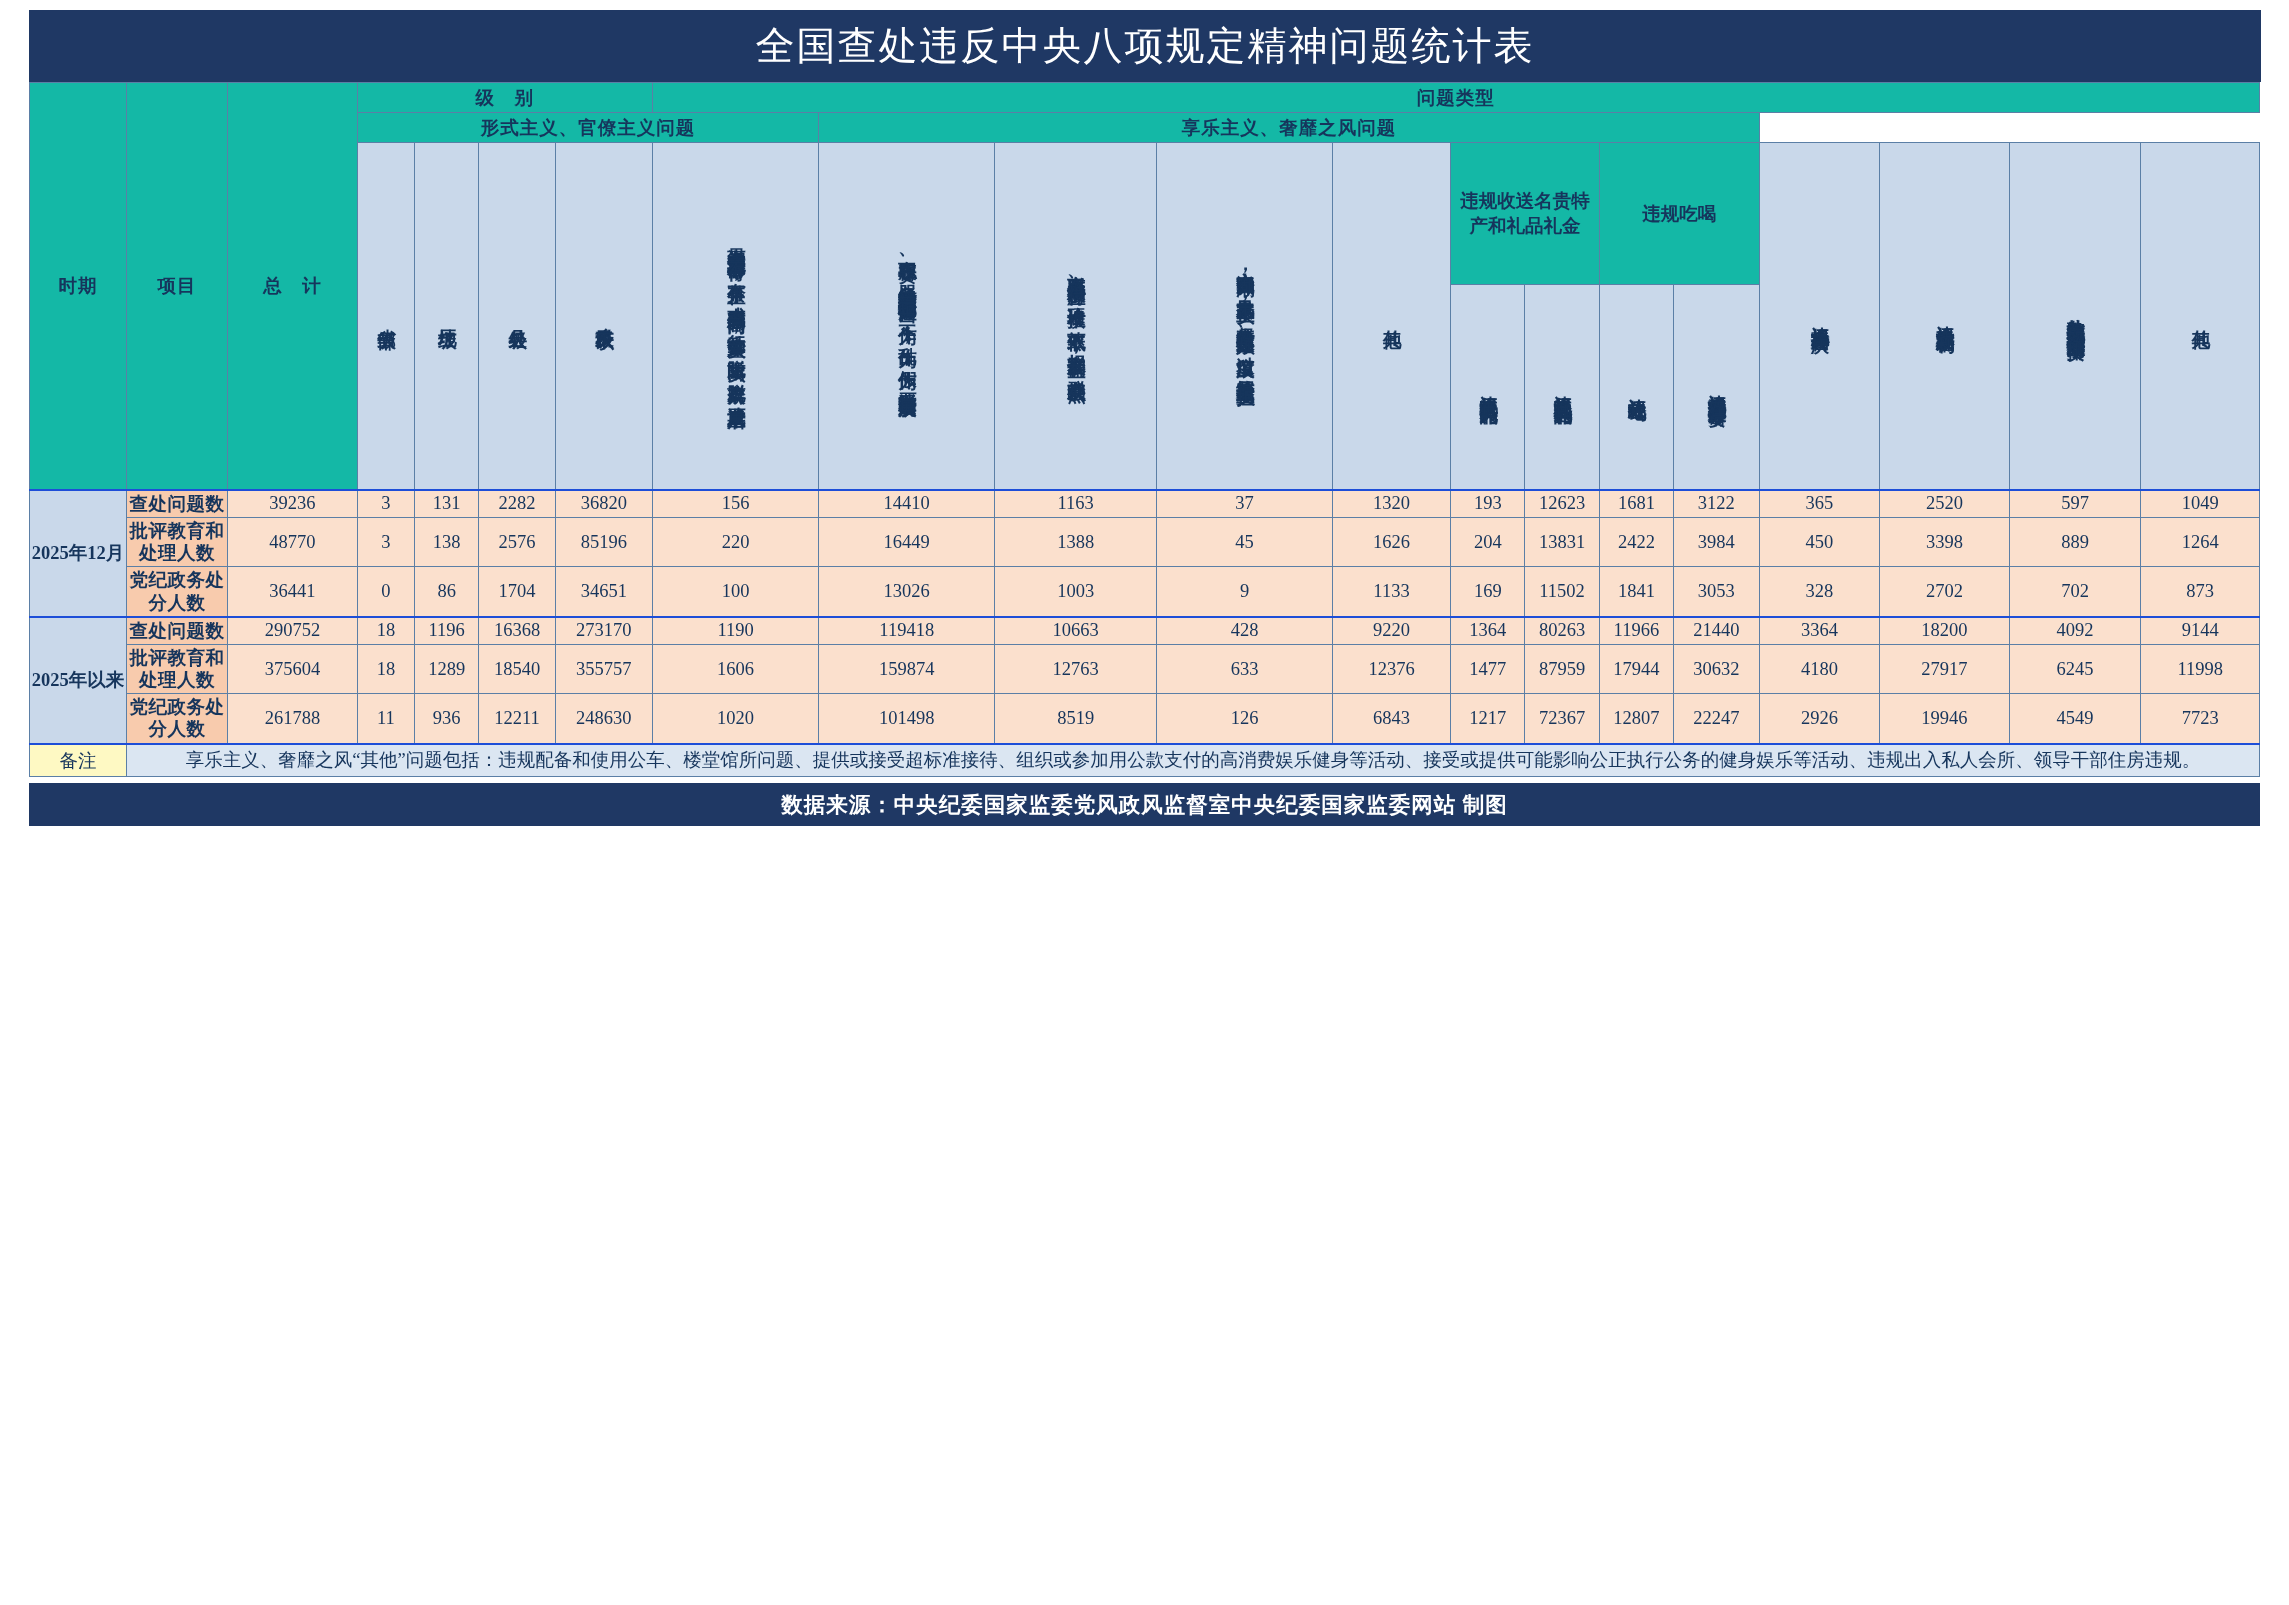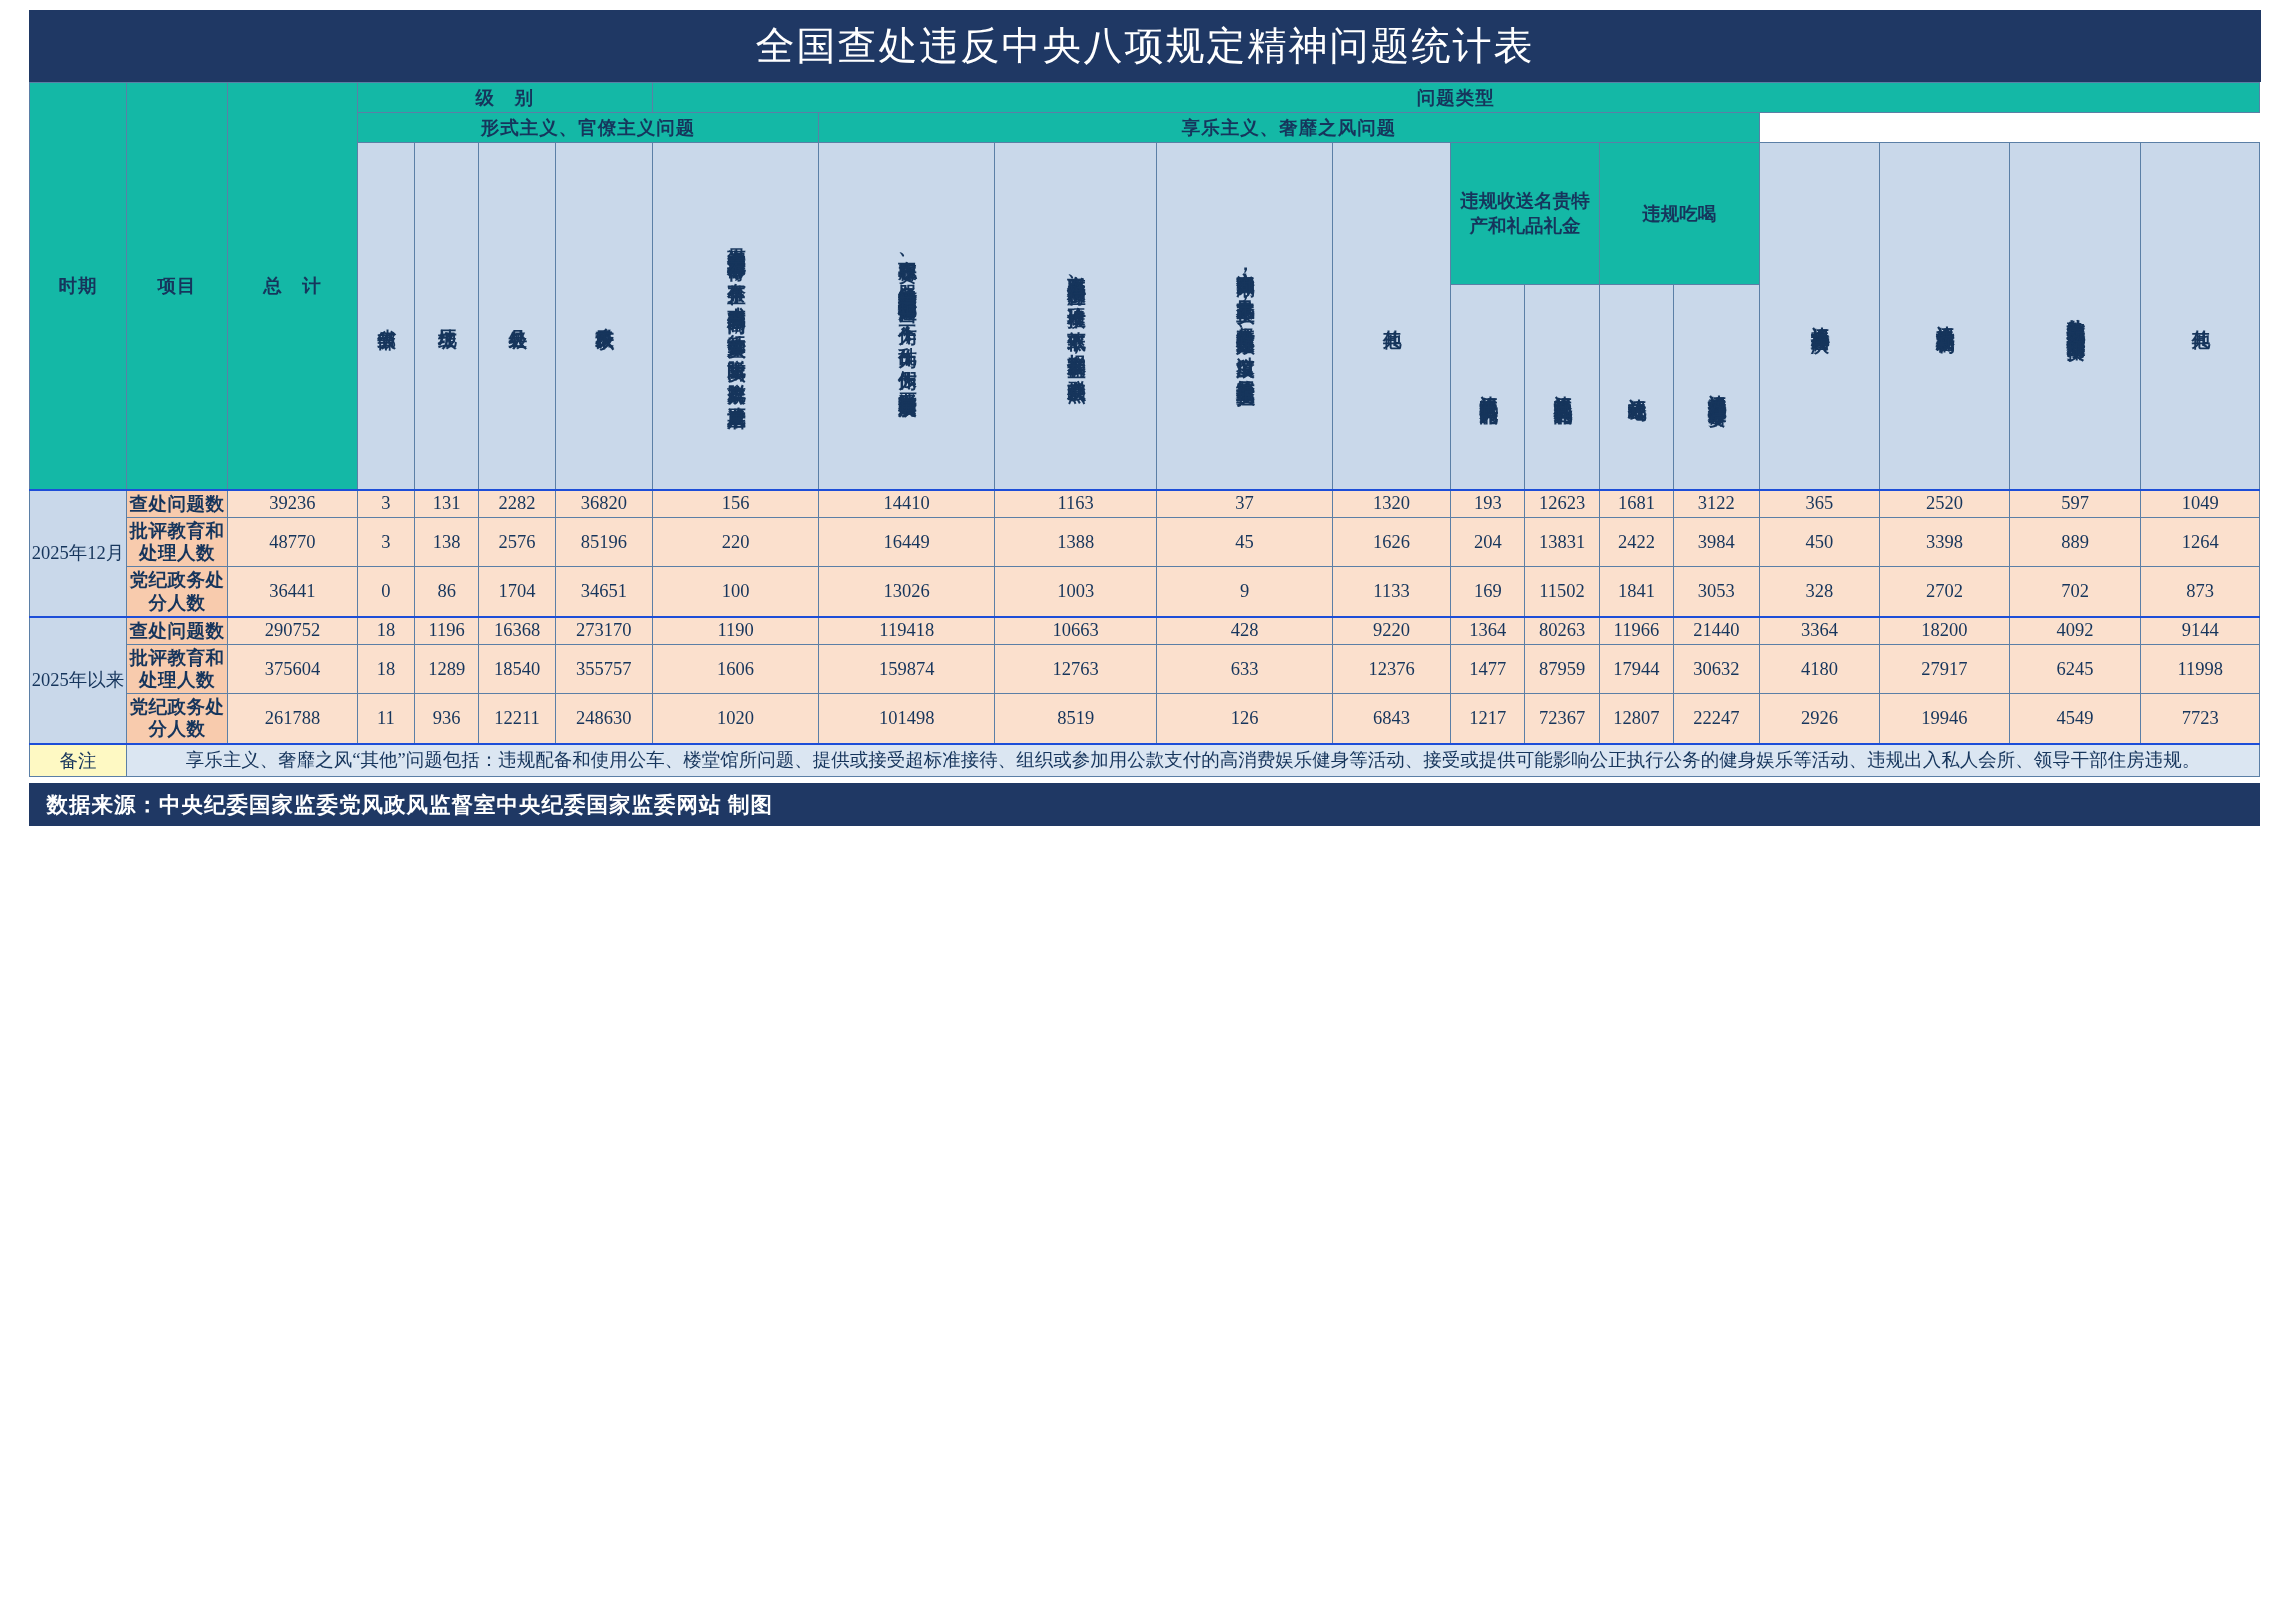--- a/index.html
+++ b/index.html
@@ -82,21 +82,21 @@
     justify-content: center;
     align-items: center;
     height: 100%;
   }
   th.narrow-v {
     font-size: 18.5px;
   }
   
   td.period {
     background: #c9d8ea;
-    font-weight: normal;
+    font-weight: bold;
     font-size: 21.5px;
     line-height: 1.25;
   }
   td.item {
     background: #f8cbad;
     font-weight: bold;
     font-size: 20.5px;
     line-height: 1.2;
     letter-spacing: 0.5px;
   }
@@ -123,21 +123,21 @@
     color: #16355c;
   }
   
   .footer {
     margin-top: 5.9px;
     height: 43px;
     background: #1f3864;
     color: #ffffff;
     display: flex;
     align-items: center;
-    justify-content: flex-start;
+    justify-content: center;
     padding: 0 17.6px;
     font-size: 21.5px;
     font-weight: bold;
     letter-spacing: 1px;
     box-sizing: border-box;
     width: 2231px;
   }
 </style>
 </head>
 <body>

